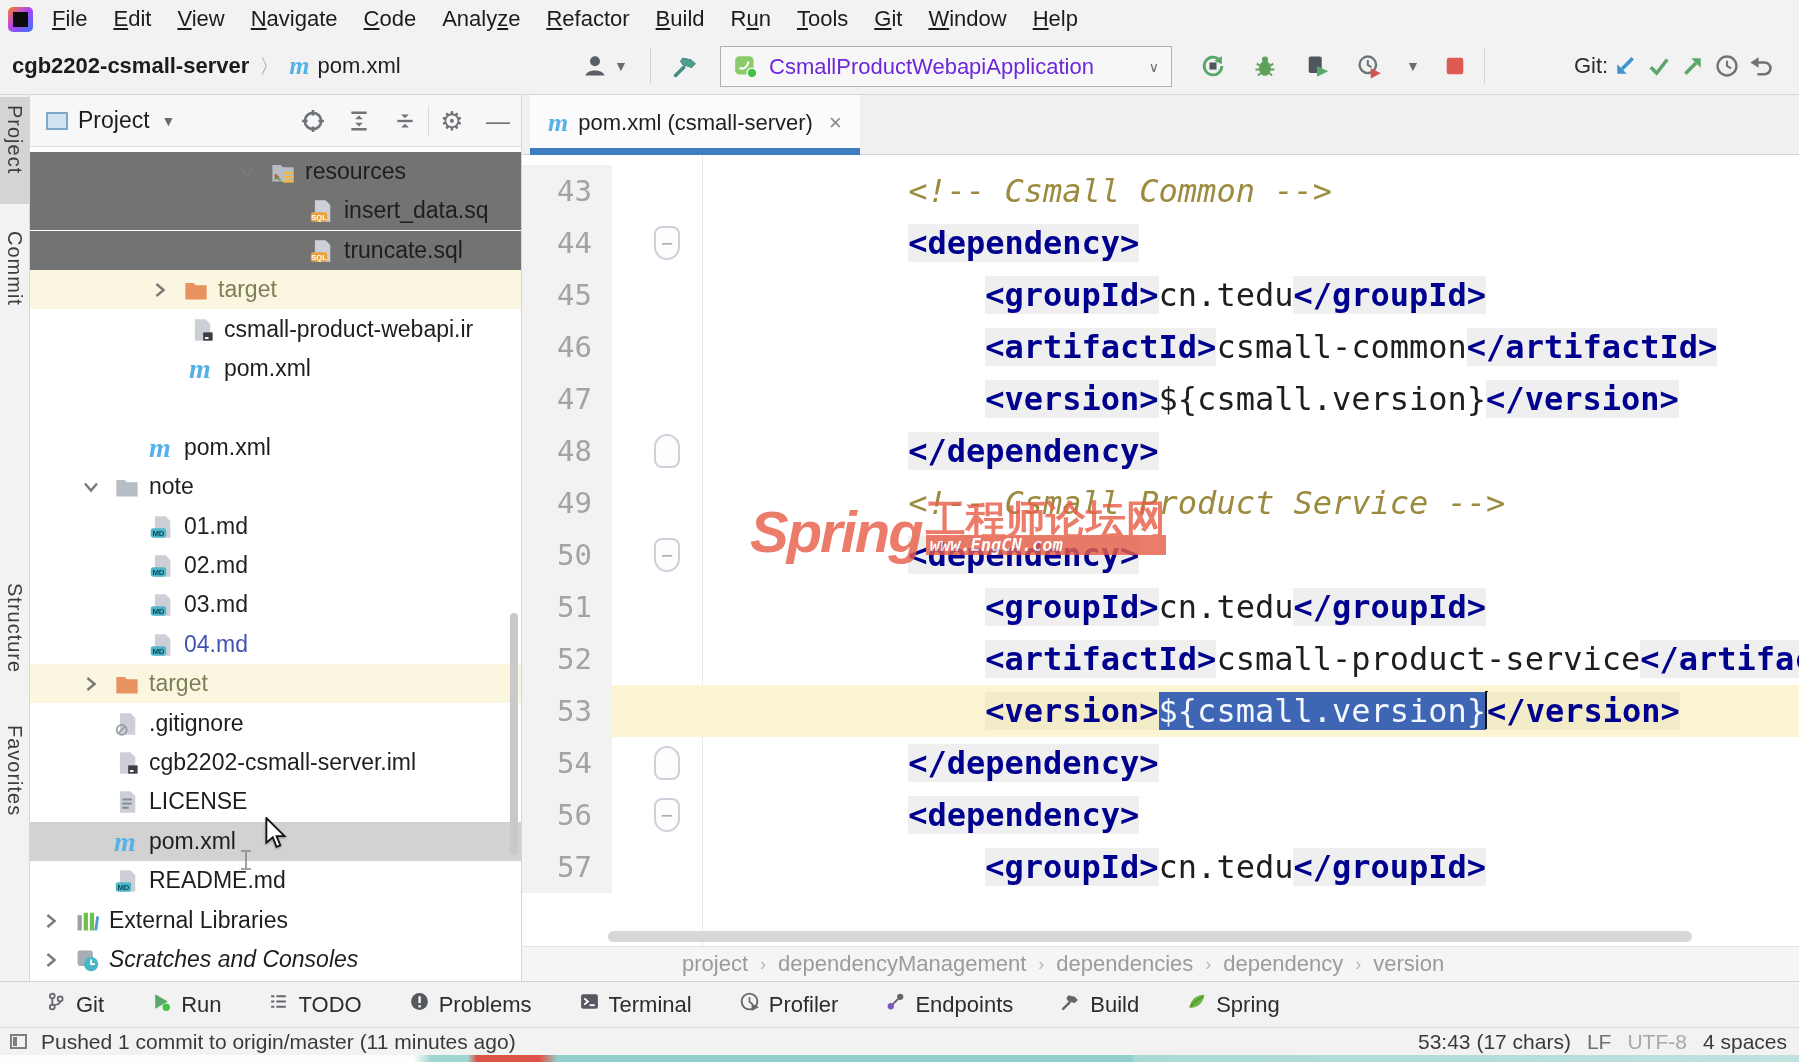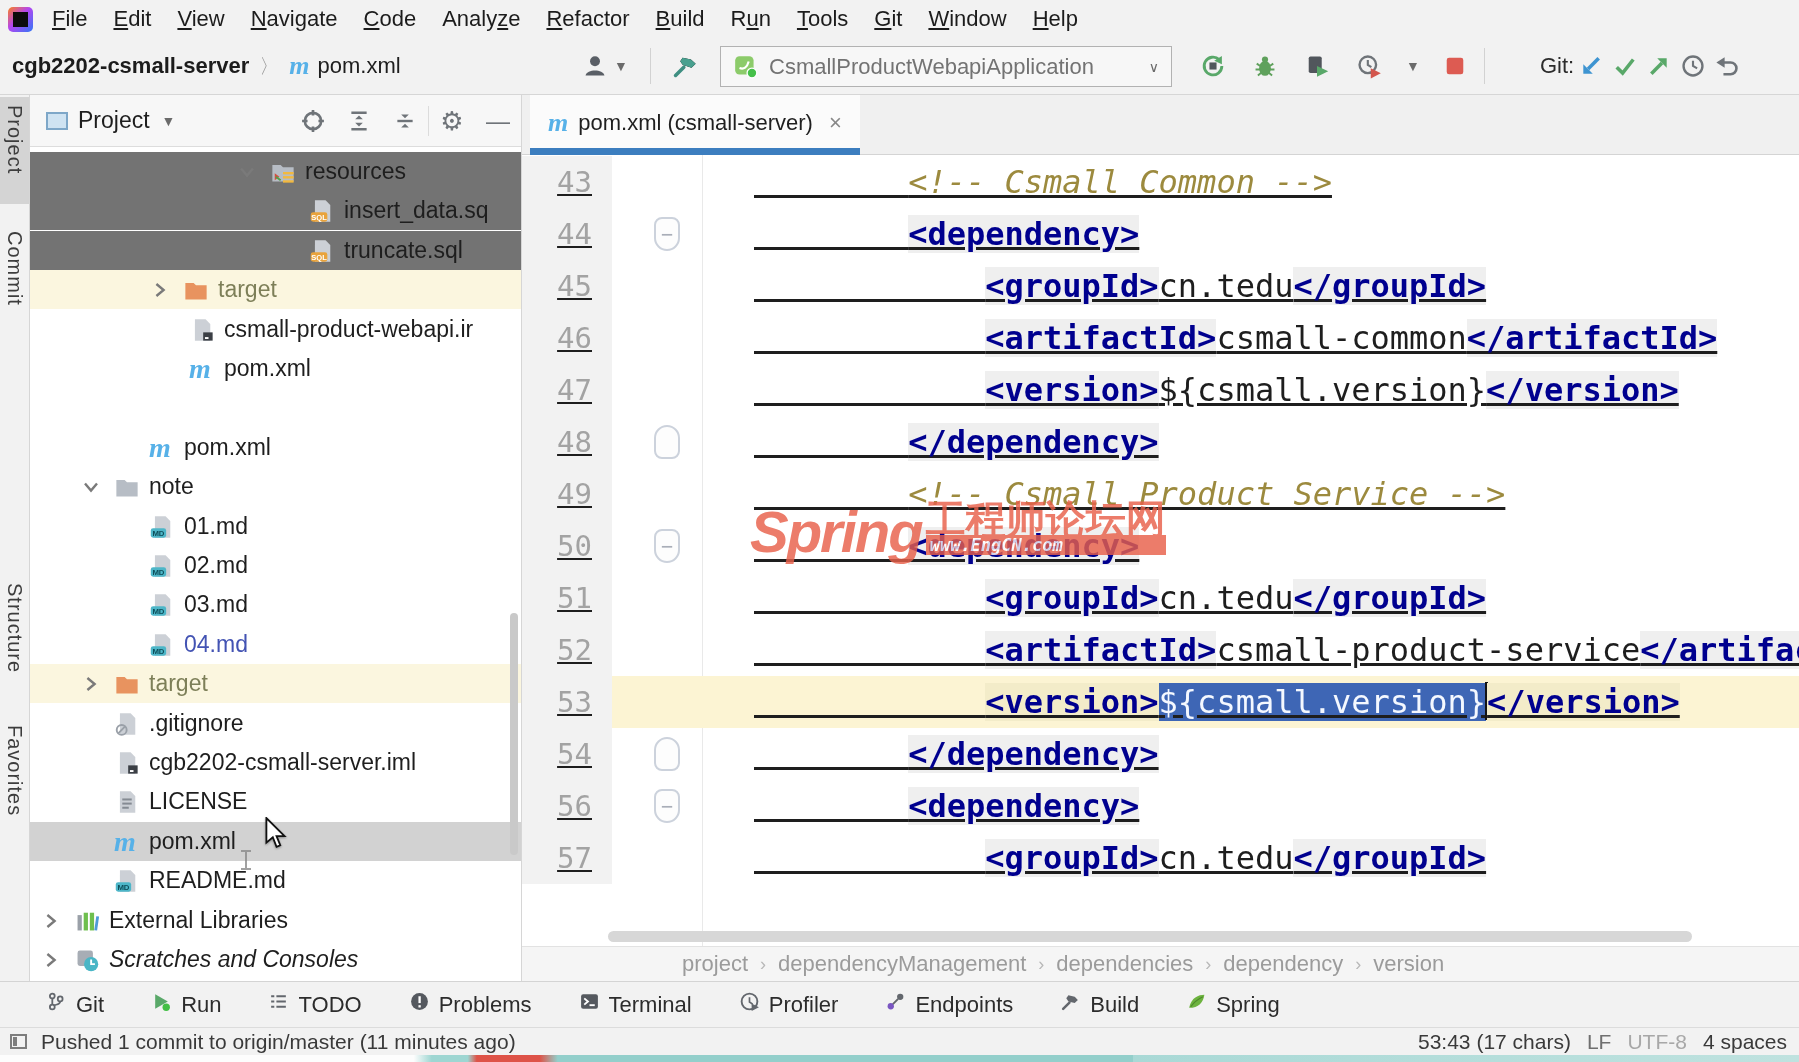--- a/index.html
+++ b/index.html
@@ -24,21 +24,21 @@
   #toolbar .abs { position:absolute; top:0; height:56px; display:flex; align-items:center; }
   .crumb-proj { font-weight:bold; color:#1c1c1c; }
   .crumb-sep { color:#9a9a9a; margin:0 10px; font-size:20px; }
   .mvn { font-style:italic; font-weight:bold; color:#57b1e8; font-family:"Liberation Serif",serif; }
   .tb-divider { position:absolute; top:10px; width:1px; height:36px; background:#d2d2d2; }
   .icon-btn { width:34px; height:34px; display:flex; align-items:center; justify-content:center; }
   .icon-btn svg { width:26px; height:26px; }
   .chevron-down { font-size:14px; color:#6b6b6b; margin-left:2px; }
   #run-config { position:absolute; left:720px; top:8px; width:452px; height:41px; background:#f7f7f7;
     border:1px solid #b2b2b2; display:flex; align-items:center; padding:0 12px; }
-  #run-config .label { flex:1; margin-left:10px; color:#737373; white-space:nowrap; overflow:hidden; }
+  #run-config .label { flex:1; margin-left:10px; color:#6d28d9; white-space:nowrap; overflow:hidden; }
   
   #main { position:absolute; top:95px; left:0; height:886px; width:1799px; }
   
   #left-strip { position:absolute; left:0; top:0; width:30px; height:886px; background:#f2f2f2;
     border-right:1px solid #d6d6d6; }
   .strip-tab { position:absolute; left:0; width:29px; display:flex; flex-direction:column; align-items:center;
     padding:8px 0; gap:6px; }
   .strip-tab.active { background:#d4d4d4; }
   .strip-label { writing-mode:vertical-rl; font-size:20px; color:#3d3d3d; letter-spacing:1px; }
   .strip-icon { font-size:15px; color:#62666c; line-height:16px; }
@@ -212,21 +212,21 @@
           </svg>
       </span>
       <span class="chevron-down">▼</span>
       <span class="icon-btn">
         <svg viewBox="0 0 22 22">
             <rect x="4" y="4" width="14" height="14" rx="2" fill="#dd5b52"></rect>
           </svg>
       </span>
     </div>
     <div class="tb-divider" style="left:1484px;"></div>
-    <div class="abs" style="left:1540px; gap:0;">
+    <div class="abs" style="left:1574px; gap:0;">
       <span style="color:#2c2c2c;">Git:</span>
       <span class="icon-btn">
         <svg viewBox="0 0 22 22">
             <path d="M17.5 4.5L8.5 13.5" stroke="#3e94d1" stroke-width="3"></path>
             <polygon points="4.5,17.5 4.5,9.5 12.5,17.5" fill="#3e94d1"></polygon>
           </svg>
       </span>
       <span class="icon-btn">
         <svg viewBox="0 0 22 22">
             <polyline points="4,12 9,17 18,5.5" stroke="#59a869" stroke-width="3" fill="none"></polyline>
@@ -496,21 +496,21 @@
     <div id="editor">
       <div id="tabbar">
         <div id="tab">
           <span class="mvn">m</span>
           <span>pom.xml (csmall-server)</span>
           <span class="tab-close">×</span>
         </div>
       </div>
       <div id="code">
         <div id="code-vline"></div>
-        <div id="code-lines" style="padding-top: 1px; text-decoration: underline;">
+        <div id="code-lines" style="padding-top: 10px;">
             <div class="cline">
               <span class="ln">43</span>
               <span class="fold"></span>
               <span class="ctext">        <span class="tok-com">&lt;!-- Csmall Common --&gt;</span></span>
             </div>
             <div class="cline">
               <span class="ln">44</span>
               <span class="fold">
                 <span class="fold-marker start">−</span>
               </span>

